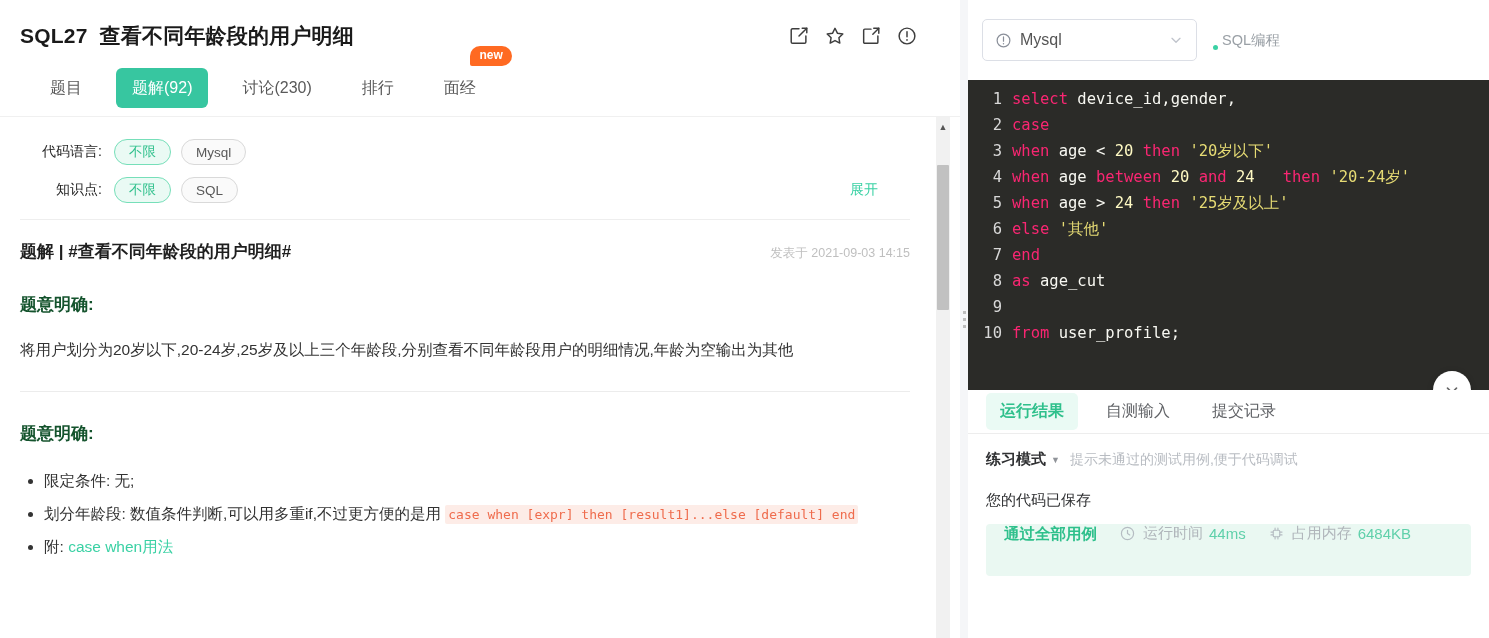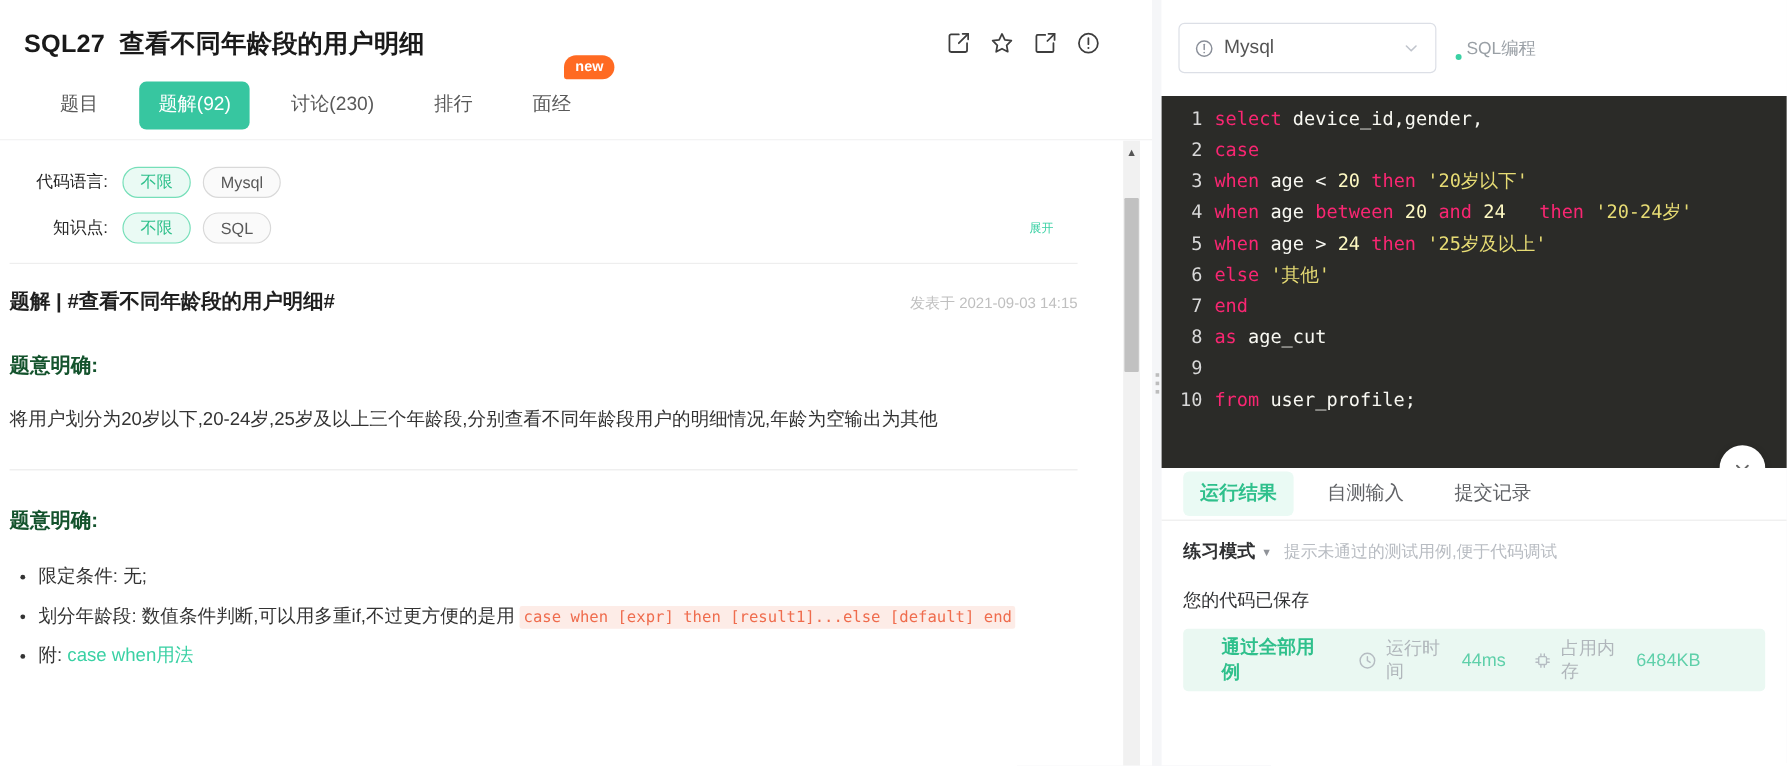--- a/index.html
+++ b/index.html
@@ -41,36 +41,36 @@
     position: absolute; top: -22px; right: -20px;
     background: #ff6a22; color: #fff; font-size: 12px; font-weight: bold;
     padding: 3px 9px 4px; border-radius: 10px 10px 10px 2px; line-height: 13px;
   }
 
   
   .content-wrap {
     position: relative; width: 960px; height: 523px; background: #fff;
     overflow: hidden;
   }
-  .content-inner { padding: 18px 42px 0 8px; }
+  .content-inner { padding: 18px 42px 0 20px; }
 
   .filter-row { display: flex; align-items: center; height: 34px; margin-bottom: 4px; }
   .filter-label {
     font-size: 14px; color: #262626; width: 82px; text-align: right;
     margin-right: 12px; font-weight: 500;
   }
   .chip {
     display:inline-flex; align-items:center; justify-content:center;
     height: 26px; padding: 0 14px; border-radius: 13px;
     font-size: 13.5px; margin-right: 10px; cursor: pointer;
     border: 1px solid #d9d9d9; color: #595959; background: #fafafa;
   }
   .chip.sel { background:#eafaf4; border-color:#76dfb9; color:#2fc08c; }
   .filter-spacer { flex: 1; }
-  .expand-link { font-size: 10px; color: #3ad1a4; cursor:pointer; padding-right: 40px;}
+  .expand-link { font-size: 14px; color: #3ad1a4; cursor:pointer; padding-right: 40px;}
 
   .hr { height:1px; background:#eeeeee; margin: 12px 0 0 0; width: 890px; }
 
   .post-head { display:flex; align-items:baseline; margin-top: 20px; width: 890px;}
   .post-title { font-size: 17px; font-weight: bold; color: #1f1f1f; }
   .post-spacer { flex:1; }
   .post-date { font-size: 12.5px; color: #bfbfbf; }
 
   .h-sec { font-size: 17px; font-weight: bold; color: #14532d; margin-top: 30px; }
   .para { font-size: 15.5px; color: #333; line-height: 31px; margin-top: 18px; width: 890px; }
@@ -146,21 +146,21 @@
 
   .mode-row { display:flex; align-items:center; padding: 16px 18px 0 18px;}
   .mode-name { font-size: 15px; font-weight:bold; color:#303133; }
   .mode-caret { margin: 0 10px 0 5px; color:#909399; font-size:9px;}
   .mode-hint { font-size: 14px; color:#b8bcc2; }
 
   .saved { font-size: 15px; color:#303133; padding: 22px 18px 0 18px;}
 
   .result-box {
     margin: 14px 18px 0 18px; background:#eaf8f2; border-radius:4px;
-    height: 52px; display:flex; align-items:center; padding: 0 32px;
+    height: 52px; display:flex; align-items:flex-start; padding: 0 18px;
   }
   .rb-pass { font-size:15.5px; font-weight:bold; color:#2fc08c; margin-right:22px;}
   .rb-item { display:flex; align-items:center; margin-right: 22px; }
   .rb-item .ic { margin-right: 7px; display:flex; color:#b5bcc2;}
   .rb-item .lbl { font-size:15px; color:#b0b6bb; margin-right:6px;}
   .rb-item .val { font-size:15px; color:#5fd0aa;}
 </style>
 </head>
 <body>
 

